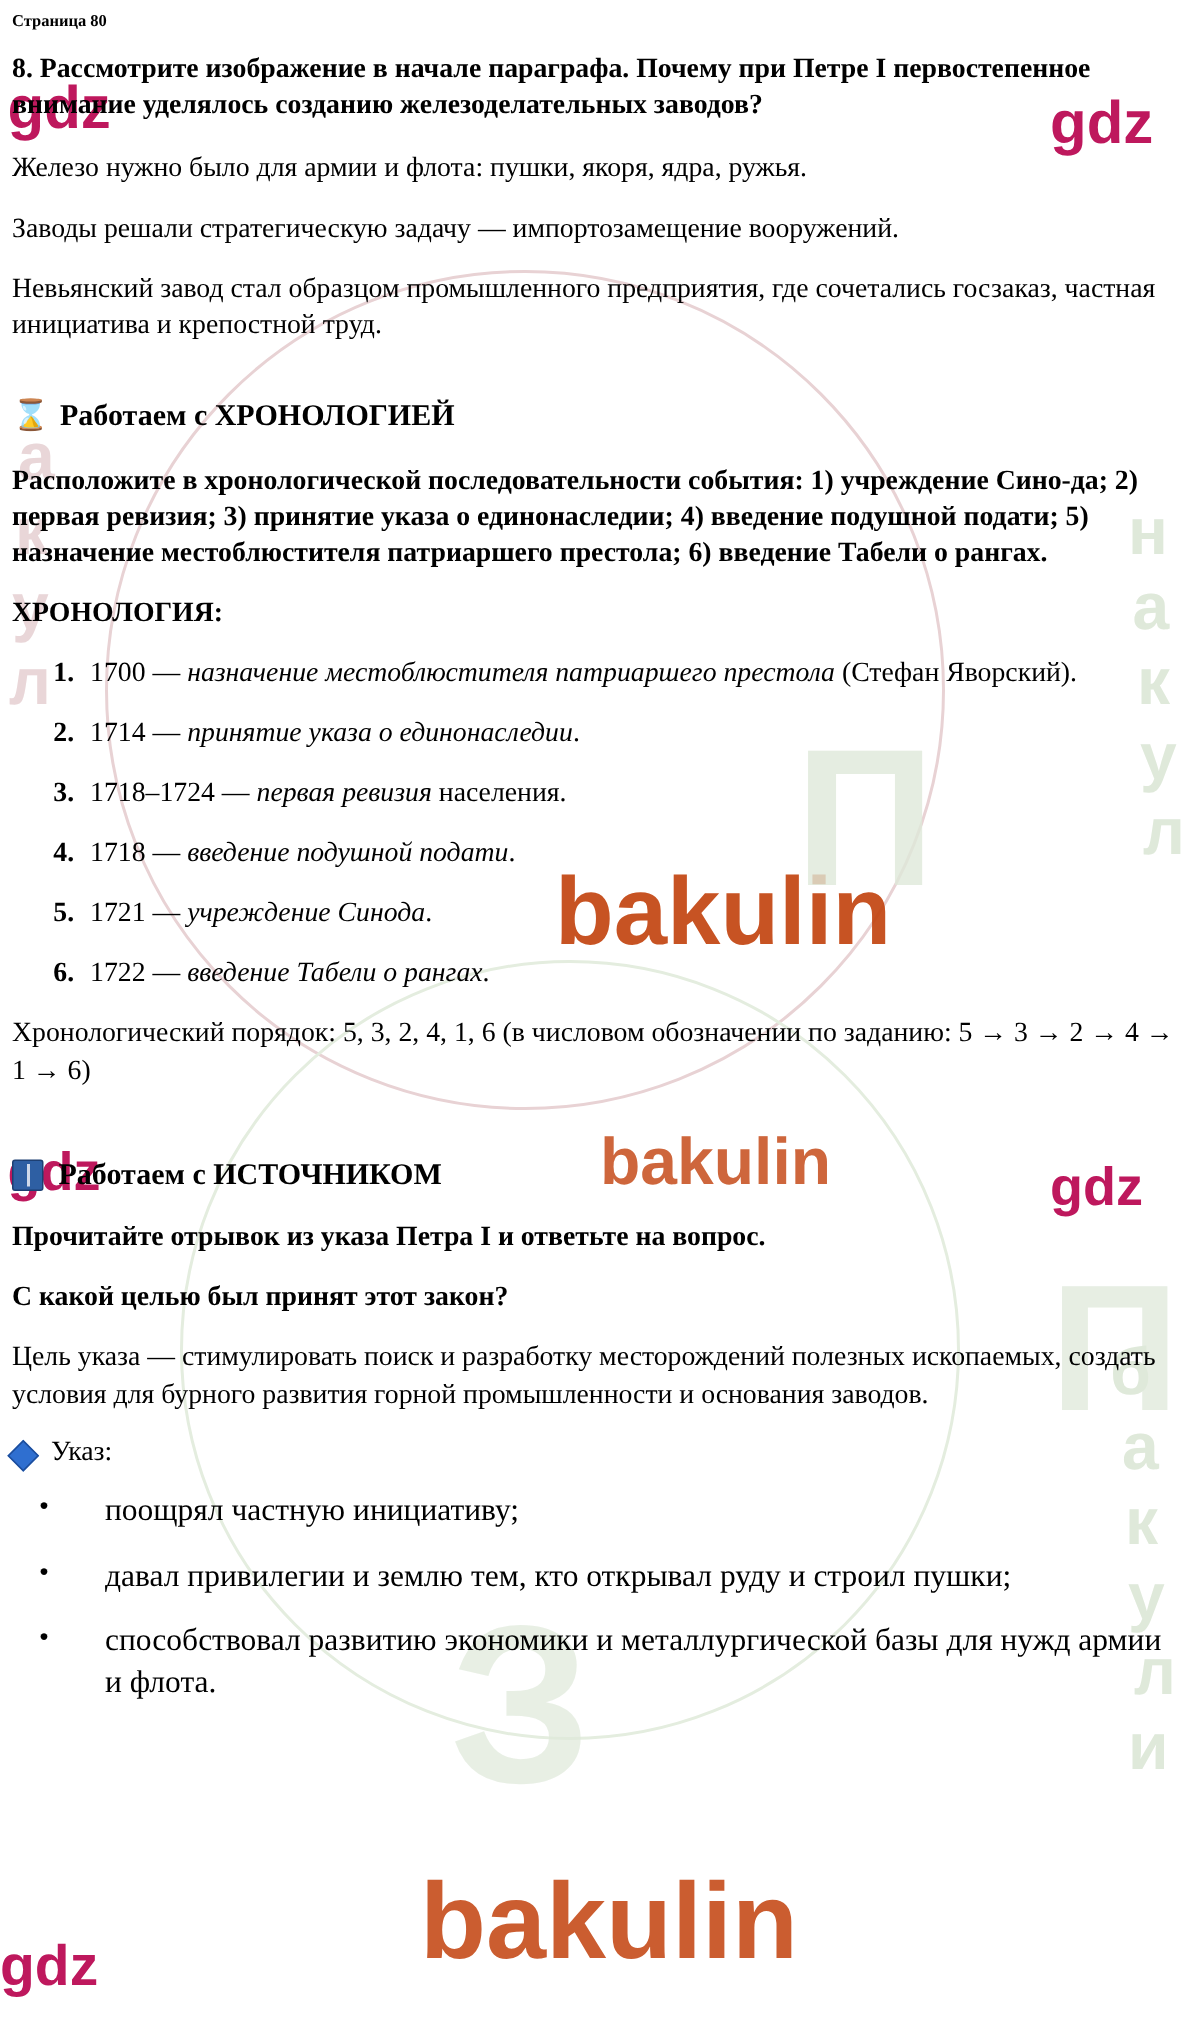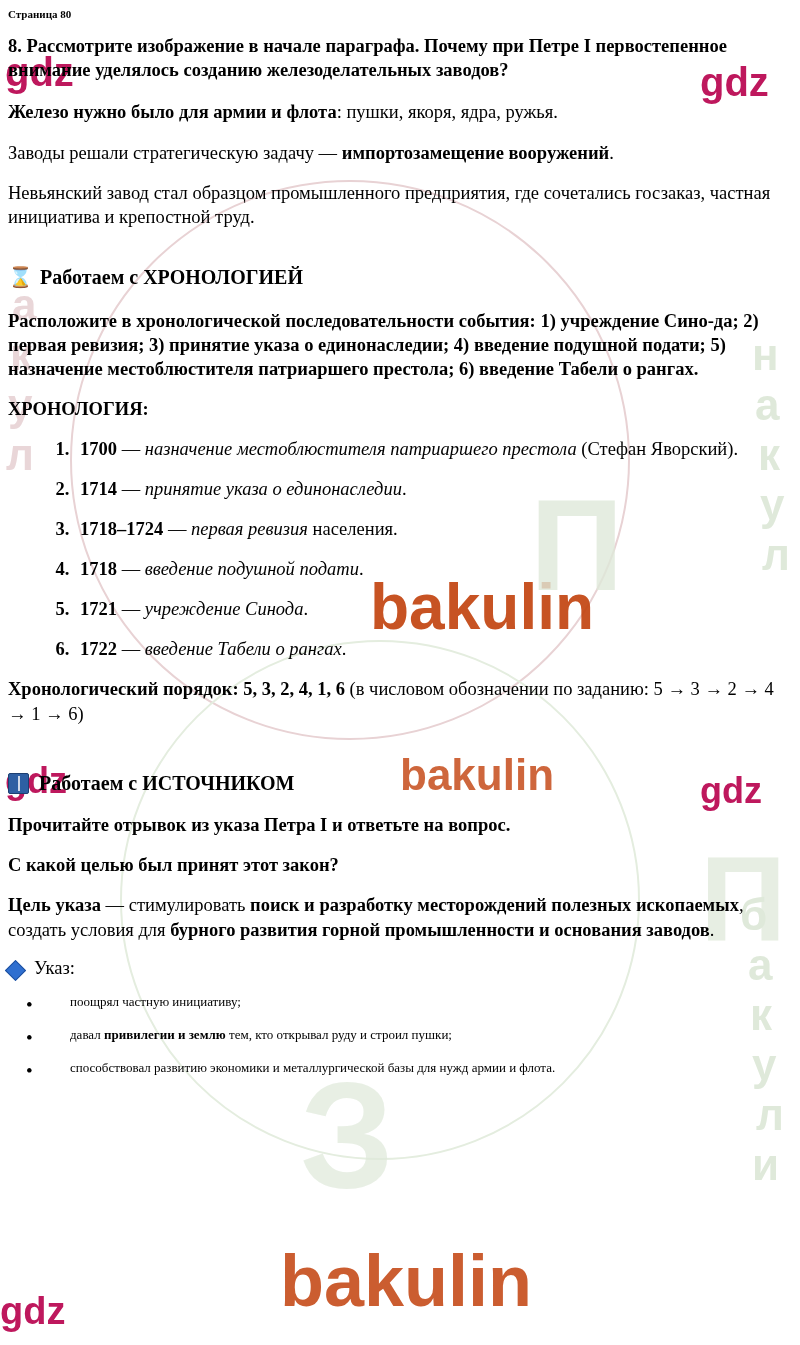--- a/index.html
+++ b/index.html
@@ -56,21 +56,21 @@
     font-weight: bold;
     font-size: 11px;
     margin: 0 0 14px 0;
   }
 
   p.para {
     font-size: 18.5px;
     line-height: 1.32;
     margin: 0 0 16px 0;
   }
-  b { font-weight: bold; text-align: center; }
+  b { font-weight: normal; text-align: center; }
   i { font-style: italic; }
 
   .q-title {
     font-size: 18.5px;
     line-height: 1.3;
     font-weight: bold;
     margin: 0 0 18px 0;
   }
 
   
@@ -124,21 +124,20 @@
 
   ol.chrono {
     margin: 0 0 16px 0;
     padding-left: 46px;
     font-size: 18.5px;
     line-height: 1.3;
   }
   ol.chrono li {
     margin-bottom: 16px;
     padding-left: 6px;
-    margin-left: 20px;
   }
   ol.chrono li::marker { font-weight: bold; }
 
   .bullet-head {
     display: flex;
     align-items: flex-start;
     gap: 11px;
     margin: 0 0 14px 0;
     font-size: 18.5px;
   }
@@ -149,21 +148,21 @@
     transform: rotate(45deg);
     margin-top: 5px;
     flex: 0 0 auto;
     border: 1px solid #1d4e9c;
   }
 
   ul.dots {
     list-style: none;
     margin: 0;
     padding: 0 0 0 18px;
-    font-size: 13px;
+    font-size: 21px;
     line-height: 1.32;
   }
   ul.dots li {
     position: relative;
     padding-left: 44px;
     margin-bottom: 16px;
   }
   ul.dots li::before {
     content: "•";
     position: absolute;

